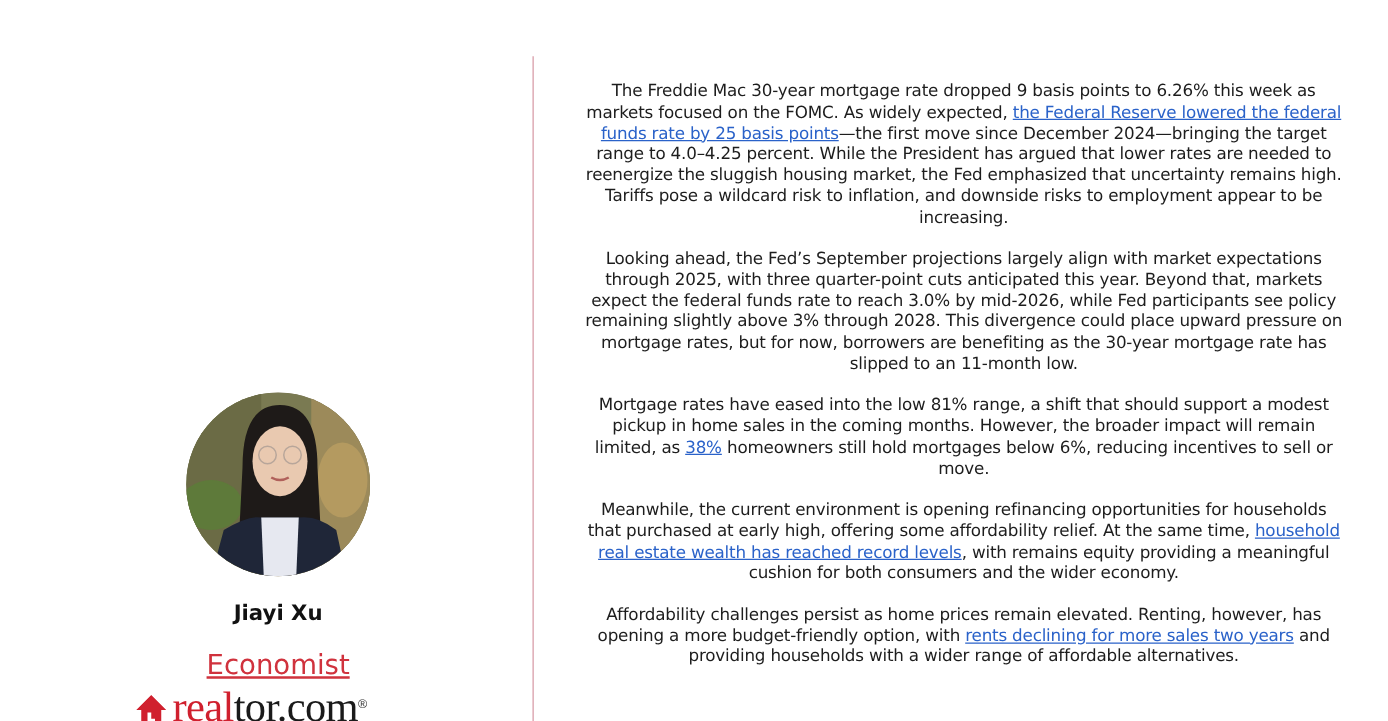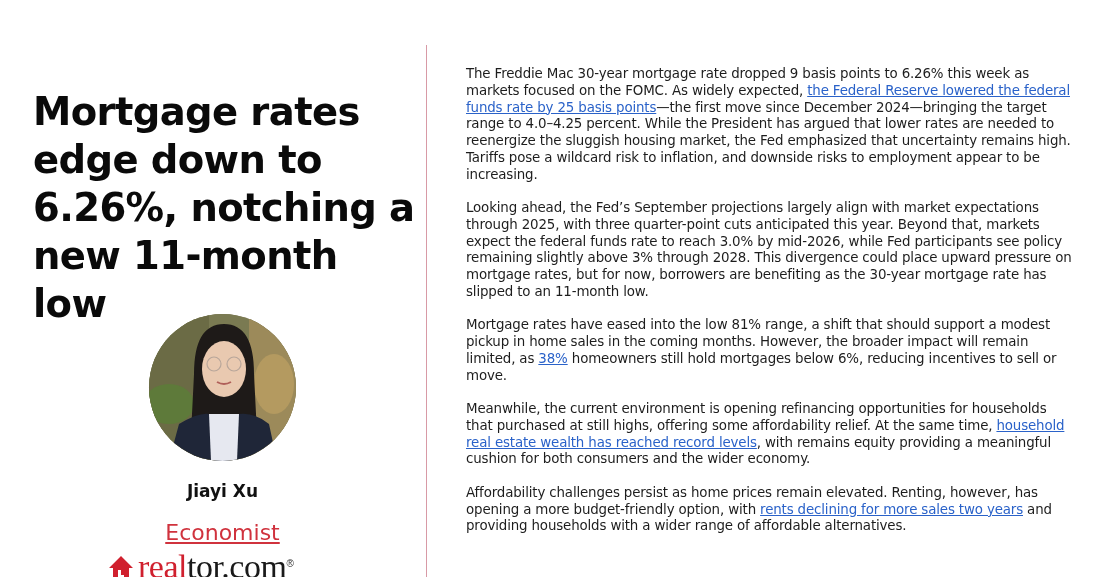--- a/index.html
+++ b/index.html
@@ -42,28 +42,27 @@
   .logo-dot { font-size: 10px; color: #333; margin-top: 6px; }
   .divider {
     position: absolute; left: 426px; top: 45px; width: 1px; height: 532px;
     background: #d89aa6;
   }
   .article {
     position: absolute; left: 466px; top: 66px; width: 610px;
     font-family: "DejaVu Sans", sans-serif; font-size: 13.4px; line-height: 16.8px;
     color: #1d1d1d; letter-spacing: -0.15px;
   }
-  .article p { margin: 0 0 16.5px 0; }
+  .article p { margin: 0 0 16.5px 0; text-align: center; }
   .article a { color: #2a62c9; text-decoration: underline; }
 </style>
 </head>
 <body>
 
 <div class="left">
-  <h1 class="headline">Mortgage rates edge down to 6.26%, notching a new 11-month low</h1>
 
   <div class="photo">
     <svg viewBox="0 0 147 147">
       <rect width="147" height="147" fill="#7a7a52"></rect>
       <rect x="0" y="0" width="60" height="147" fill="#6b6b45"></rect>
       <rect x="100" y="0" width="47" height="147" fill="#9c8a5a"></rect>
       <ellipse cx="20" cy="90" rx="25" ry="20" fill="#5e7a3a"></ellipse>
       <ellipse cx="125" cy="70" rx="20" ry="30" fill="#b49a60"></ellipse>
       <path d="M45 60 Q45 10 75 10 Q105 10 105 60 L108 120 L42 120 Z" fill="#1e1a18"></path>
       <ellipse cx="75" cy="55" rx="22" ry="28" fill="#e9c9b0"></ellipse>
@@ -87,15 +86,15 @@
     <span class="logo-dot">®</span>
   </div>
 </div>
 
 <div class="divider"></div>
 
 <div class="article">
   <p><span>The Freddie Mac 30-year mortgage rate dropped 9 basis points to 6.26% this week as markets focused on the FOMC. As widely expected, </span><a>the Federal Reserve lowered the federal funds rate by 25 basis points</a><span>—the first move since December 2024—bringing the target range to 4.0–4.25 percent. While the President has argued that lower rates are needed to reenergize the sluggish housing market, the Fed emphasized that uncertainty remains high. Tariffs pose a wildcard risk to inflation, and downside risks to employment appear to be increasing.</span></p>
   <p><span>Looking ahead, the Fed’s September projections largely align with market expectations through 2025, with three quarter-point cuts anticipated this year. Beyond that, markets expect the federal funds rate to reach 3.0% by mid-2026, while Fed participants see policy remaining slightly above 3% through 2028. This divergence could place upward pressure on mortgage rates, but for now, borrowers are benefiting as the 30-year mortgage rate has slipped to an 11-month low.</span></p>
   <p><span>Mortgage rates have eased into the low 81% range, a shift that should support a modest pickup in home sales in the coming months. However, the broader impact will remain limited, as </span><a>38%</a><span> homeowners still hold mortgages below 6%, reducing incentives to sell or move.</span></p>
-  <p><span>Meanwhile, the current environment is opening refinancing opportunities for households that purchased at still highs, offering some affordability relief. At the same time, </span><a>household real estate wealth has reached record levels</a><span>, with remains equity providing a meaningful cushion for both consumers and the wider economy.</span></p>
+  <p><span>Meanwhile, the current environment is opening refinancing opportunities for households that purchased at early high, offering some affordability relief. At the same time, </span><a>household real estate wealth has reached record levels</a><span>, with remains equity providing a meaningful cushion for both consumers and the wider economy.</span></p>
   <p><span>Affordability challenges persist as home prices remain elevated. Renting, however, has opening a more budget-friendly option, with </span><a>rents declining for more sales two years</a><span> and providing households with a wider range of affordable alternatives.</span></p>
 </div>
 
 </body></html>

